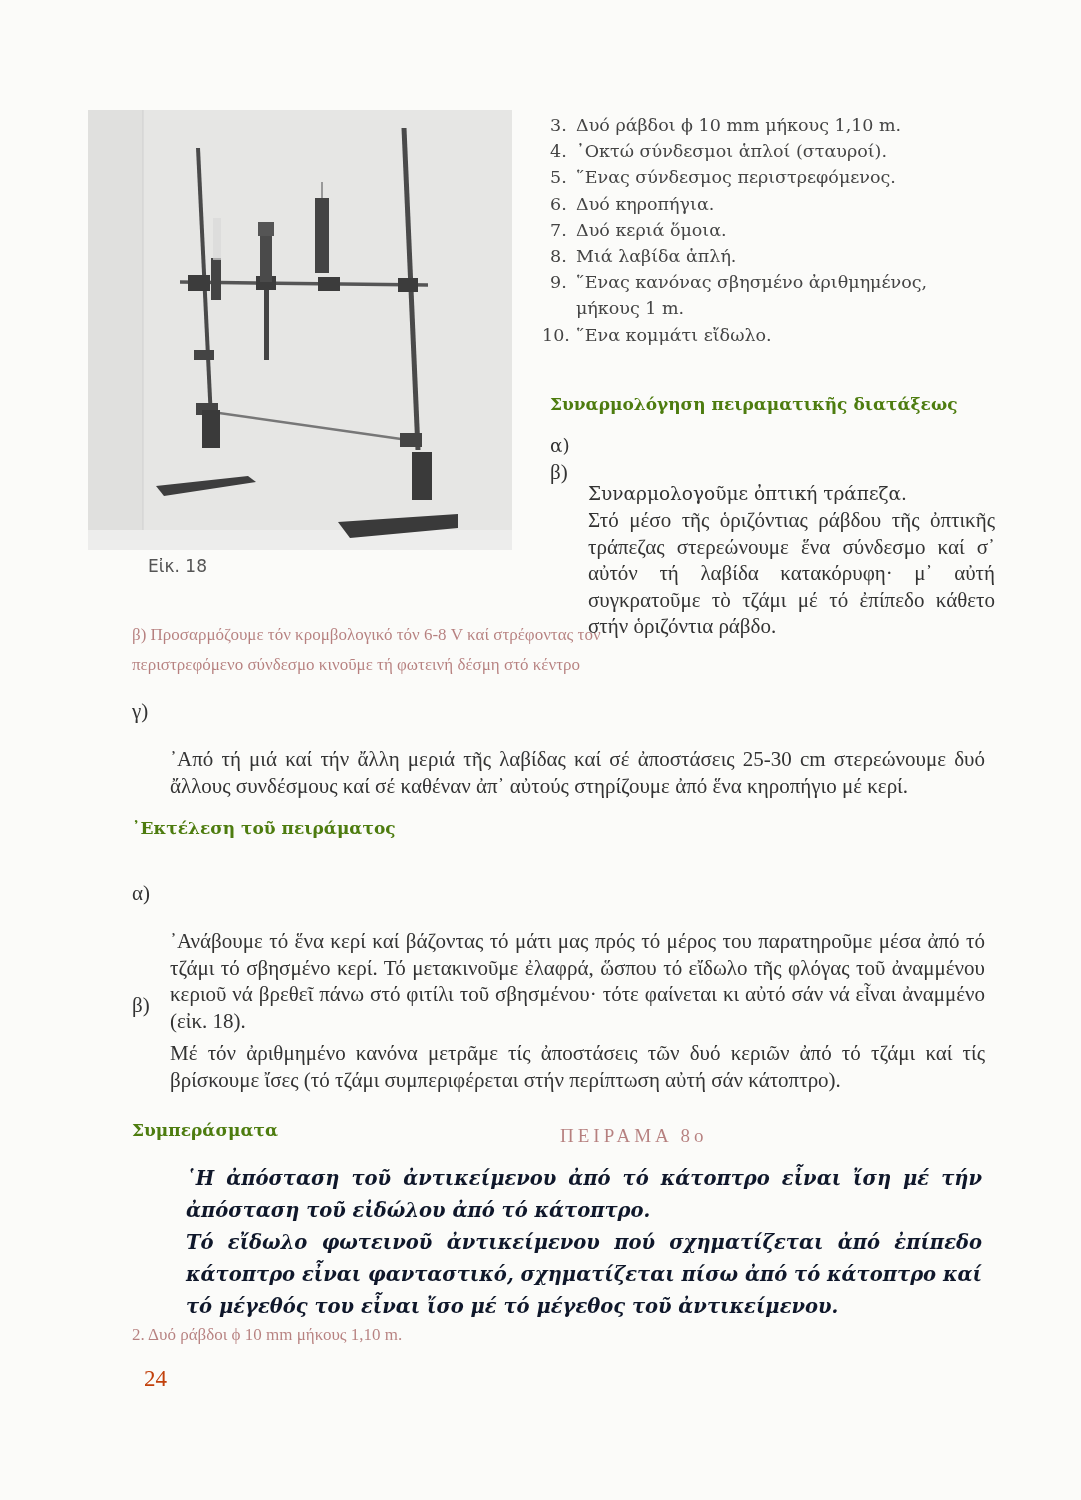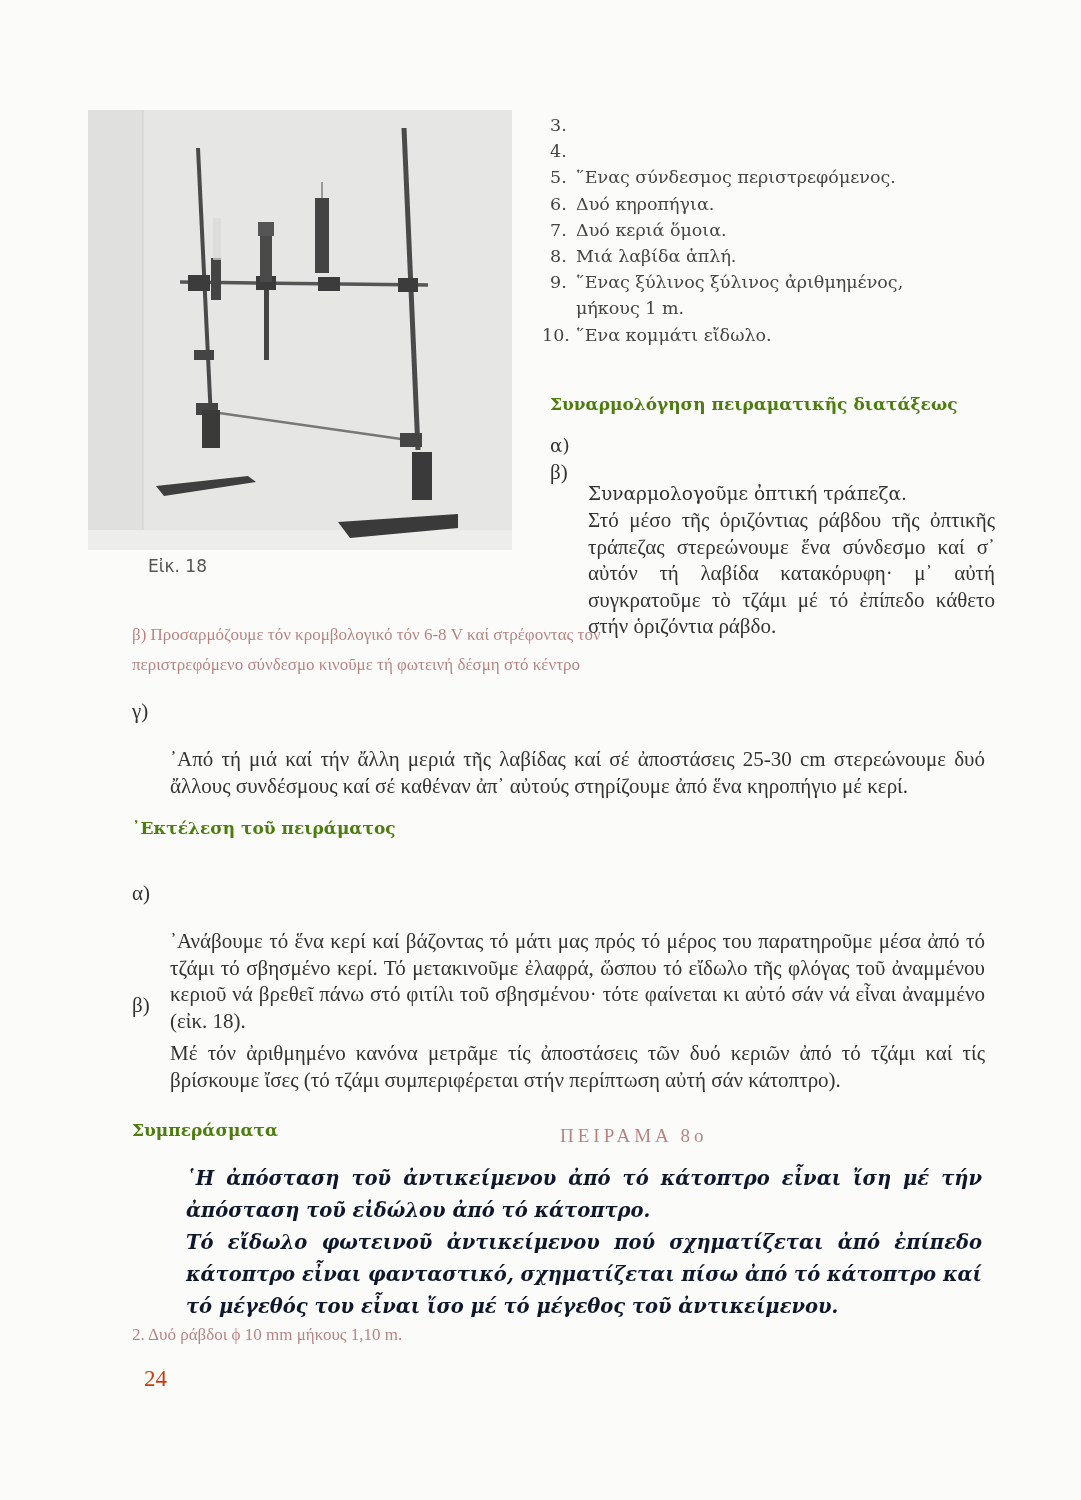--- a/index.html
+++ b/index.html
@@ -124,43 +124,45 @@
       <polygon points="68,376 160,366 168,372 76,386" fill="#3e3e3e"></polygon>
       <rect x="324" y="342" width="20" height="48" fill="#3a3a3a"></rect>
       <polygon points="250,412 370,404 370,418 262,428" fill="#3a3a3a"></polygon>
     </svg>
   </div>
   <div class="fig-caption">Εἰκ. 18</div>
 
   <div class="right-col">
     <div class="list-item">
       <span class="list-num">3.</span>
+      <span>Δυό ράβδοι ϕ 10 mm μήκους 1,10 m.</span>
     </div>
     <div class="list-item">
       <span class="list-num">4.</span>
+      <span>᾿Οκτώ σύνδεσμοι ἁπλοί (σταυροί).</span>
     </div>
     <div class="list-item">
       <span class="list-num">5.</span>
       <span>῞Ενας σύνδεσμος περιστρεφόμενος.</span>
     </div>
     <div class="list-item">
       <span class="list-num">6.</span>
       <span>Δυό κηροπήγια.</span>
     </div>
     <div class="list-item">
       <span class="list-num">7.</span>
       <span>Δυό κεριά ὅμοια.</span>
     </div>
     <div class="list-item">
       <span class="list-num">8.</span>
       <span>Μιά λαβίδα ἁπλή.</span>
     </div>
     <div class="list-item">
       <span class="list-num">9.</span>
-      <span>῞Ενας ξύλινος ξύλινος ἀριθμημένος,</span>
+      <span>῞Ενας κανόνας σβησμένο ἀριθμημένος,</span>
     </div>
     <div class="cont">μήκους 1 m.</div>
     <div class="list-item">
       <span class="list-num wide">10.</span>
       <span>῞Ενα κομμάτι εἴδωλο.</span>
     </div>
   </div>
 
   <div class="heading-bold right-heading">Συναρμολόγηση πειραματικῆς διατάξεως</div>
 

